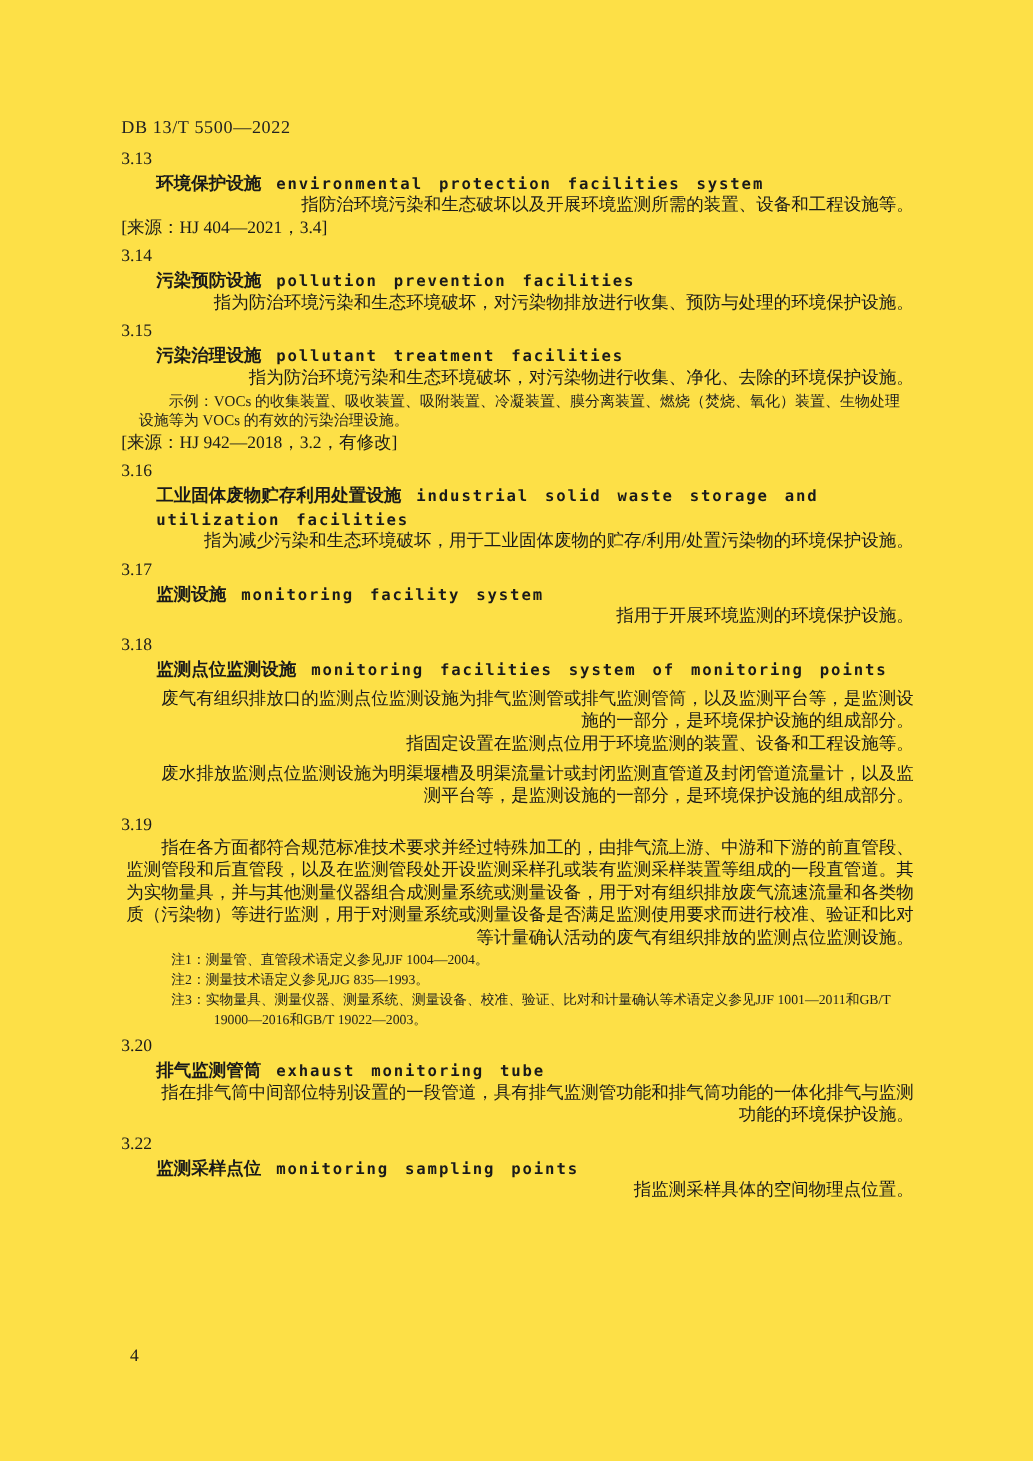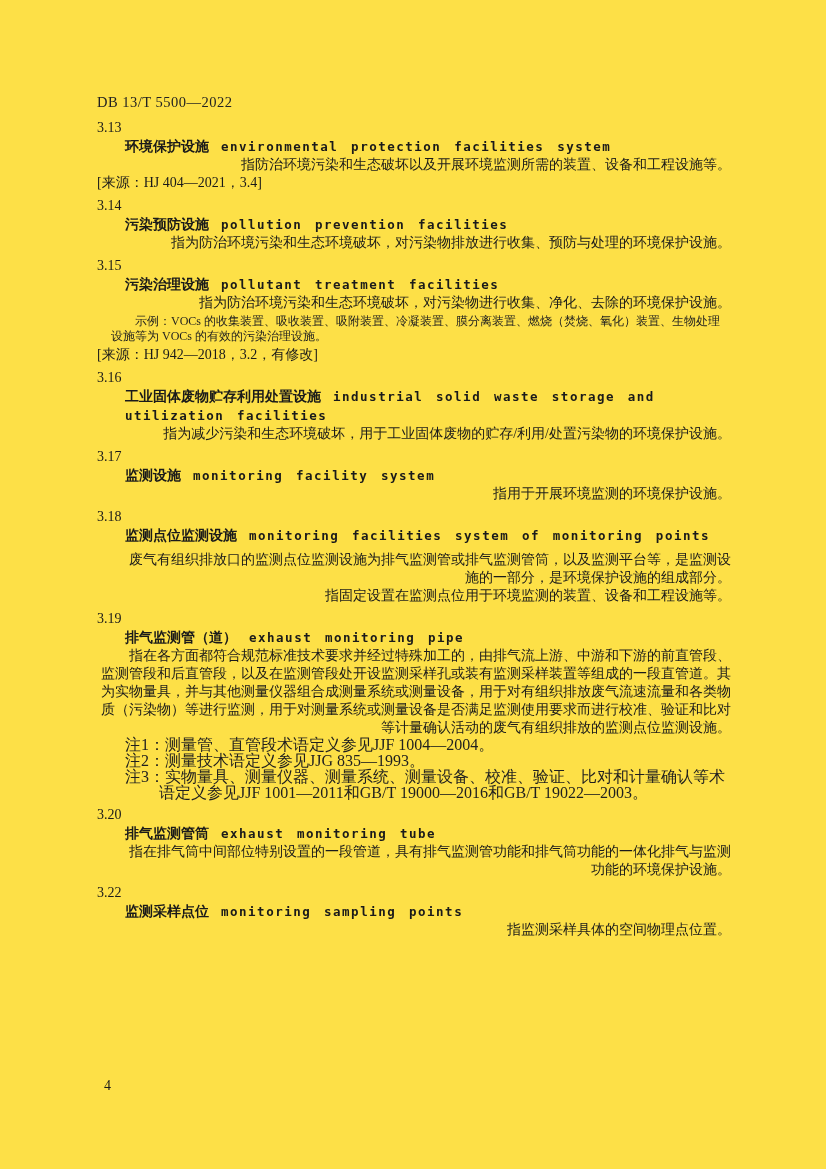--- a/index.html
+++ b/index.html
@@ -62,24 +62,24 @@
   }
   p.example {
     margin: 2px 0;
     margin-left: 14px;
     font-size: 12px;
     line-height: 15px;
     text-indent: 2em;
     color: #1f1f1f;
   }
   p.note {
-    margin: 0 0 0 28px;
+    margin: 0 0 0 40px;
     padding-left: 34px;
     text-indent: -34px;
-    font-size: 16px;
+    font-size: 11px;
     line-height: 16px;
     color: #1f1f1f;
   }
   .page-number {
     position: absolute;
     left: 104px;
     top: 1078px;
     font-size: 14px;
   }
 </style>
@@ -135,27 +135,25 @@
       <p class="body">指用于开展环境监测的环境保护设施。</p>
     </div>
 
     <div class="section">
       <div class="sec-num">3.18</div>
       <div class="term-line">
         <span class="term-zh">监测点位监测设施</span><span class="term-en">monitoring facilities system of monitoring points</span>
       </div>
       <p class="body gap">废气有组织排放口的监测点位监测设施为排气监测管或排气监测管筒，以及监测平台等，是监测设施的一部分，是环境保护设施的组成部分。</p>
       <p class="body">指固定设置在监测点位用于环境监测的装置、设备和工程设施等。</p>
+      <p class="body gap">废水排放监测点位监测设施为明渠堰槽及明渠流量计或封闭监测直管道及封闭管道流量计，以及监测平台等，是监测设施的一部分，是环境保护设施的组成部分。</p>
     </div>
 
     <div class="section">
       <div class="sec-num">3.19</div>
-      <div class="term-line">
-        <span class="term-zh">排气监测管（道）</span><span class="term-en">exhaust monitoring pipe</span>
-      </div>
       <p class="body">指在各方面都符合规范标准技术要求并经过特殊加工的，由排气流上游、中游和下游的前直管段、监测管段和后直管段，以及在监测管段处开设监测采样孔或装有监测采样装置等组成的一段直管道。其为实物量具，并与其他测量仪器组合成测量系统或测量设备，用于对有组织排放废气流速流量和各类物质（污染物）等进行监测，用于对测量系统或测量设备是否满足监测使用要求而进行校准、验证和比对等计量确认活动的废气有组织排放的监测点位监测设施。</p>
       <p class="note">注1：测量管、直管段术语定义参见JJF 1004—2004。</p>
       <p class="note">注2：测量技术语定义参见JJG 835—1993。</p>
       <p class="note">注3：实物量具、测量仪器、测量系统、测量设备、校准、验证、比对和计量确认等术语定义参见JJF 1001—2011和GB/T 19000—2016和GB/T 19022—2003。</p>
     </div>
 
     <div class="section">
       <div class="sec-num">3.20</div>
       <div class="term-line">
         <span class="term-zh">排气监测管筒</span><span class="term-en">exhaust monitoring tube</span>

